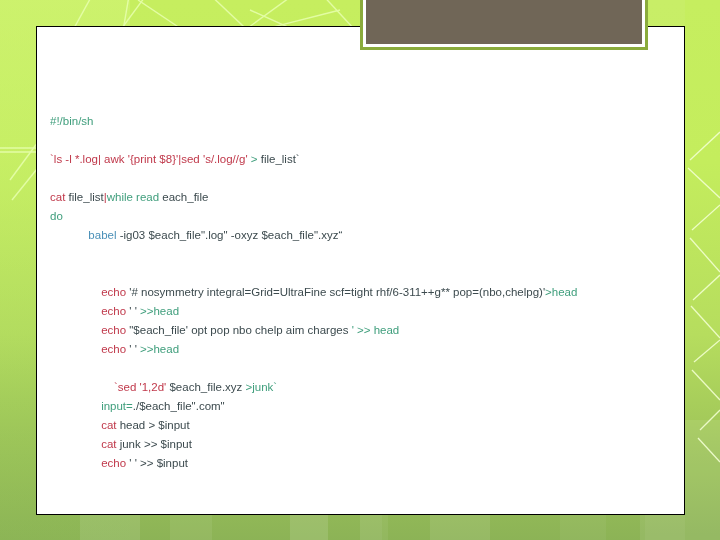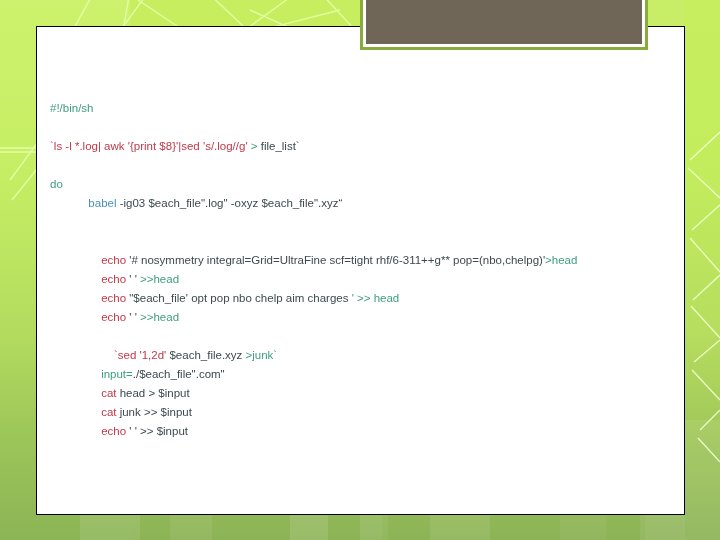--- a/index.html
+++ b/index.html
@@ -115,21 +115,21 @@
     color: #ccf3f5;
     white-space: nowrap;
     font-family: "Liberation Sans", sans-serif;
     letter-spacing: 0px;
   }
 
   
   #code-block {
     position: absolute;
     left: 13px;
-    top: 72px;
+    top: 85px;
     width: 660px;
     font-family: "Liberation Sans", sans-serif;
     font-size: 11.5px;
     line-height: 19px;
     color: #3c4a4e;
     white-space: nowrap;
   }
   .code-line {
     height: 19px;
     white-space: pre;
@@ -194,20 +194,21 @@
   <div class="bg-vband" style="left:645px; width:40px; background:rgba(255,255,255,0.05);"></div>
 
   <div id="content-box">
 
 
     <div id="code-block">
         <div class="code-line"><span></span><span class="tok-cmt">#!/bin/sh</span></div>
         <div class="code-line blank">&nbsp;</div>
         <div class="code-line"><span></span><span class="tok-cmd">`ls -l *.log|</span><span class="tok-cmd"> awk '{print $8}'</span><span class="tok-cmd">|</span><span class="tok-cmd">sed 's/.log//g'</span><span class="tok-kw"> &gt; </span><span class="tok-txt">file_list`</span></div>
         <div class="code-line blank">&nbsp;</div>
+        <div class="code-line"><span></span><span class="tok-cmd">cat</span><span class="tok-txt"> file_list</span><span class="tok-cmd">|</span><span class="tok-kw">while read</span><span class="tok-txt"> each_file</span></div>
         <div class="code-line"><span></span><span class="tok-kw">do</span></div>
         <div class="code-line"><span>            </span><span class="tok-fn">babel</span><span class="tok-txt"> -ig03 $each_file".log" -oxyz $each_file".xyz“</span></div>
         <div class="code-line blank">&nbsp;</div>
         <div class="code-line blank">&nbsp;</div>
         <div class="code-line"><span>                </span><span class="tok-cmd">echo</span><span class="tok-txt"> '# nosymmetry integral=Grid=UltraFine scf=tight rhf/6-311++g** pop=(nbo,chelpg)'</span><span class="tok-kw">&gt;head</span></div>
         <div class="code-line"><span>                </span><span class="tok-cmd">echo</span><span class="tok-txt"> ' ' </span><span class="tok-kw">&gt;&gt;head</span></div>
         <div class="code-line"><span>                </span><span class="tok-cmd">echo</span><span class="tok-txt"> "$each_file' opt pop nbo chelp aim charges </span><span class="tok-kw">' &gt;&gt; head</span></div>
         <div class="code-line"><span>                </span><span class="tok-cmd">echo</span><span class="tok-txt"> ' ' </span><span class="tok-kw">&gt;&gt;head</span></div>
         <div class="code-line blank">&nbsp;</div>
         <div class="code-line"><span>                    </span><span class="tok-cmd">`sed '1,2d' </span><span class="tok-txt">$each_file.xyz </span><span class="tok-kw">&gt;junk`</span></div>

